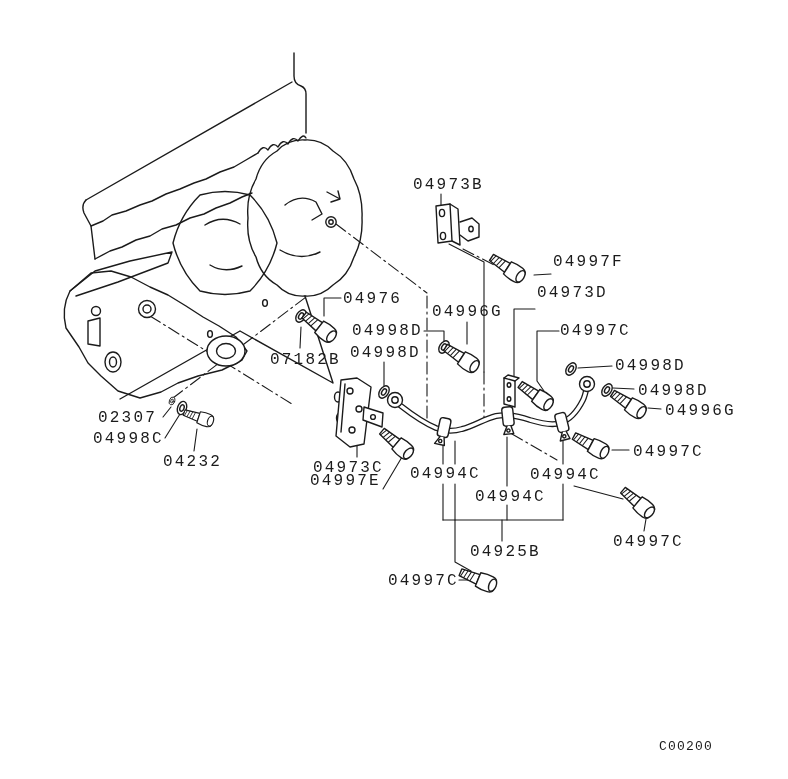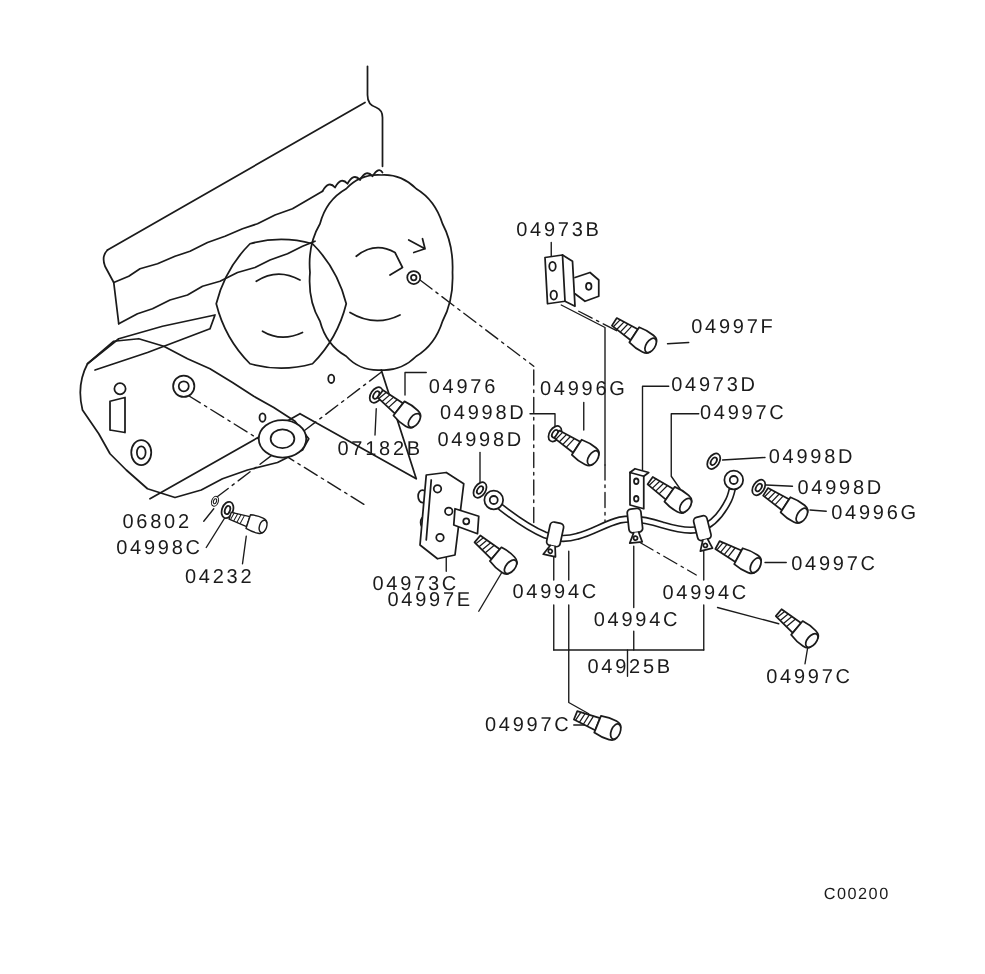--- a/index.html
+++ b/index.html
@@ -1,18 +1,18 @@
 <!DOCTYPE html>
 <html><head>
 <meta charset="utf-8">
 <style>
   html,body{margin:0;padding:0;background:#fff;}
   .stage{
     position:relative;width:788px;height:779px;background:#fff;overflow:hidden;
-    font-family:Liberation Sans, sans-serif;
+    font-family:Liberation Mono, monospace;
   }
   .stage svg{position:absolute;left:0;top:0;}
   .lbl{
     position:absolute;font-size:16px;letter-spacing:2.2px;color:#1b1b1b;
     white-space:nowrap;line-height:1.15;
   }
   .code{
     position:absolute;font-size:13px;letter-spacing:1.2px;color:#1b1b1b;
     white-space:nowrap;
   }
@@ -186,37 +186,37 @@
     <use href="#bolt" transform="translate(604,452) rotate(28)"></use>
     <use href="#bolt" transform="translate(492,585) rotate(22)"></use>
     <use href="#bolt" transform="translate(649,512) rotate(40)"></use>
     <use href="#bolt" transform="translate(408,453) rotate(40)"></use>
     <use href="#bolt" transform="translate(210,421) rotate(18) scale(0.8)"></use>
   </g>
 </svg>
 
   <div class="lbl" style="left:413px;top:176px">04973B</div>
   <div class="lbl" style="left:553px;top:253px">04997F</div>
-  <div class="lbl" style="left:343px;top:301px">04976</div>
+  <div class="lbl" style="left:343px;top:290px">04976</div>
   <div class="lbl" style="left:432px;top:303px">04996G</div>
-  <div class="lbl" style="left:537px;top:300px">04973D</div>
+  <div class="lbl" style="left:537px;top:284px">04973D</div>
   <div class="lbl" style="left:352px;top:322px">04998D</div>
   <div class="lbl" style="left:560px;top:322px">04997C</div>
   <div class="lbl" style="left:350px;top:344px">04998D</div>
   <div class="lbl" style="left:270px;top:351px">07182B</div>
   <div class="lbl" style="left:615px;top:357px">04998D</div>
   <div class="lbl" style="left:638px;top:382px">04998D</div>
   <div class="lbl" style="left:665px;top:402px">04996G</div>
-  <div class="lbl" style="left:98px;top:409px">06802</div>
+  <div class="lbl" style="left:98px;top:409px">02307</div>
   <div class="lbl" style="left:93px;top:430px">04998C</div>
   <div class="lbl" style="left:633px;top:443px">04997C</div>
-  <div class="lbl" style="left:148px;top:453px">04232</div>
-  <div class="lbl" style="left:298px;top:459px">04973C</div>
+  <div class="lbl" style="left:163px;top:453px">04232</div>
+  <div class="lbl" style="left:313px;top:459px">04973C</div>
   <div class="lbl" style="left:410px;top:465px">04994C</div>
   <div class="lbl" style="left:530px;top:466px">04994C</div>
   <div class="lbl" style="left:310px;top:472px">04997E</div>
   <div class="lbl" style="left:475px;top:488px">04994C</div>
   <div class="lbl" style="left:613px;top:533px">04997C</div>
-  <div class="lbl" style="left:470px;top:525px">04925B</div>
+  <div class="lbl" style="left:470px;top:543px">04925B</div>
   <div class="lbl" style="left:388px;top:572px">04997C</div>
 
-  <div class="code" style="left:659px;top:707px">C00200</div>
+  <div class="code" style="left:659px;top:739px">C00200</div>
 </div>
 
 </body></html>

